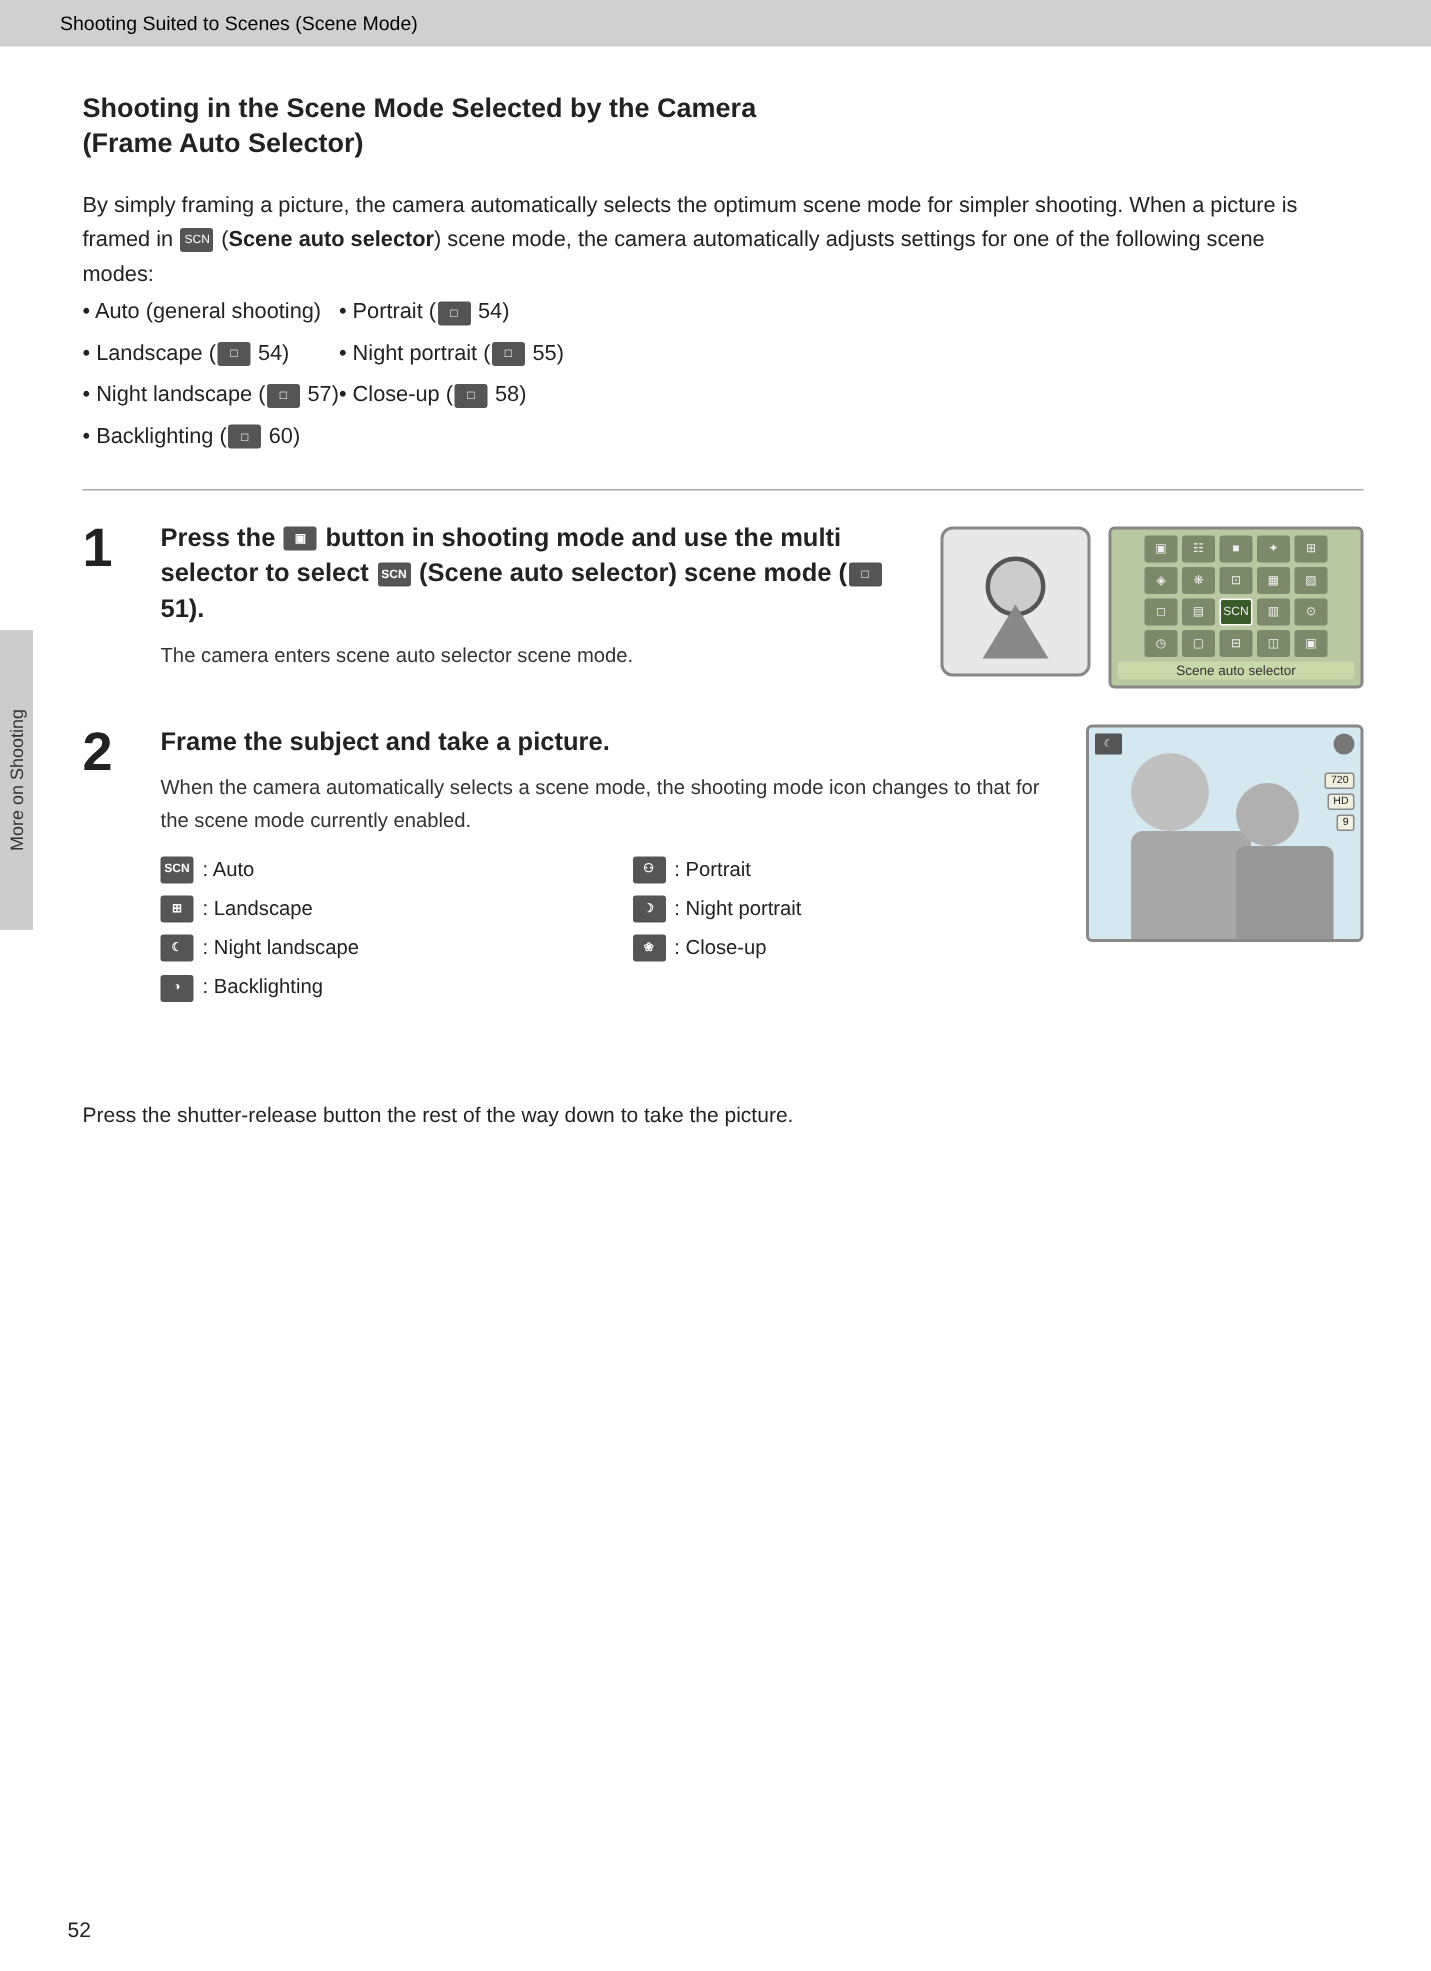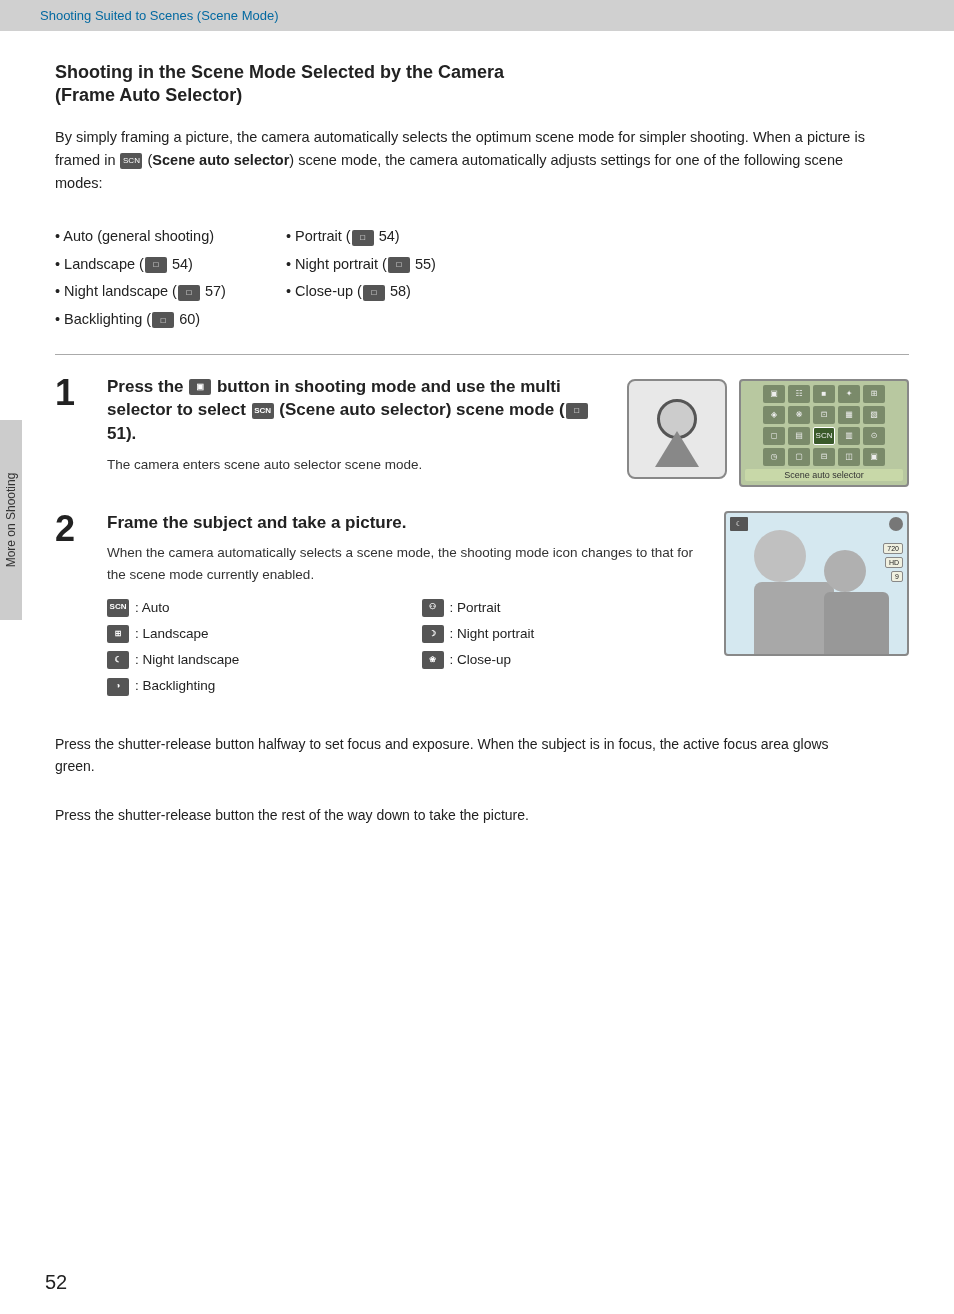--- a/index.html
+++ b/index.html
@@ -11,21 +11,21 @@
       font-size: 15px;
       color: #222;
       position: relative;
     }
 
     
     .top-bar {
       background: #d0d0d0;
       padding: 8px 40px;
       font-size: 13px;
-      color: #0369a1;
+      color: #000000;
     }
 
     
     .side-tab {
       position: absolute;
       left: 0;
       top: 420px;
       width: 22px;
       height: 200px;
       background: #ccc;
@@ -56,23 +56,21 @@
     
     .intro-text {
       font-size: 14.5px;
       line-height: 1.6;
       max-width: 820px;
     }
 
     
     .bullet-cols {
       display: flex;
-      gap: 60px;
       margin-bottom: 20px;
-      margin-top: 28px;
     }
     .bullet-list {
       list-style: none;
       font-size: 14.5px;
       line-height: 1.9;
     }
     .bullet-list li::before {
       content: "• ";
     }
 
@@ -273,21 +271,21 @@
       line-height: 1.6;
       margin-top: 10px;
       max-width: 790px;
     }
 
     
     .page-number {
       position: absolute;
       bottom: 20px;
       left: 45px;
-      font-size: 20px;
+      font-size: 14px;
     }
 
     
     b { font-weight: bold; }
 
     
     .book-icon {
       display: inline-flex;
       align-items: center;
       justify-content: center;
@@ -469,19 +467,18 @@
             <div style="background:#f0f0e0;border:1px solid #888;font-size:7px;padding:1px 3px;border-radius:2px;">720</div>
             <div style="background:#f0f0e0;border:1px solid #888;font-size:7px;padding:1px 3px;border-radius:2px;">HD</div>
             <div style="background:#f0f0e0;border:1px solid #888;font-size:7px;padding:1px 3px;border-radius:2px;">9</div>
           </div>
         </div>
       </div>
     </div>
   </div>
 
   
-  <p class="bottom-note">Press the shutter-release button halfway to set focus and exposure. When the subject is in focus, the active focus area glows green.</p>
   <br>
   <p class="bottom-note">Press the shutter-release button the rest of the way down to take the picture.</p>
 
 </div>
 
 <div class="page-number">52</div>
 
 </body></html>

